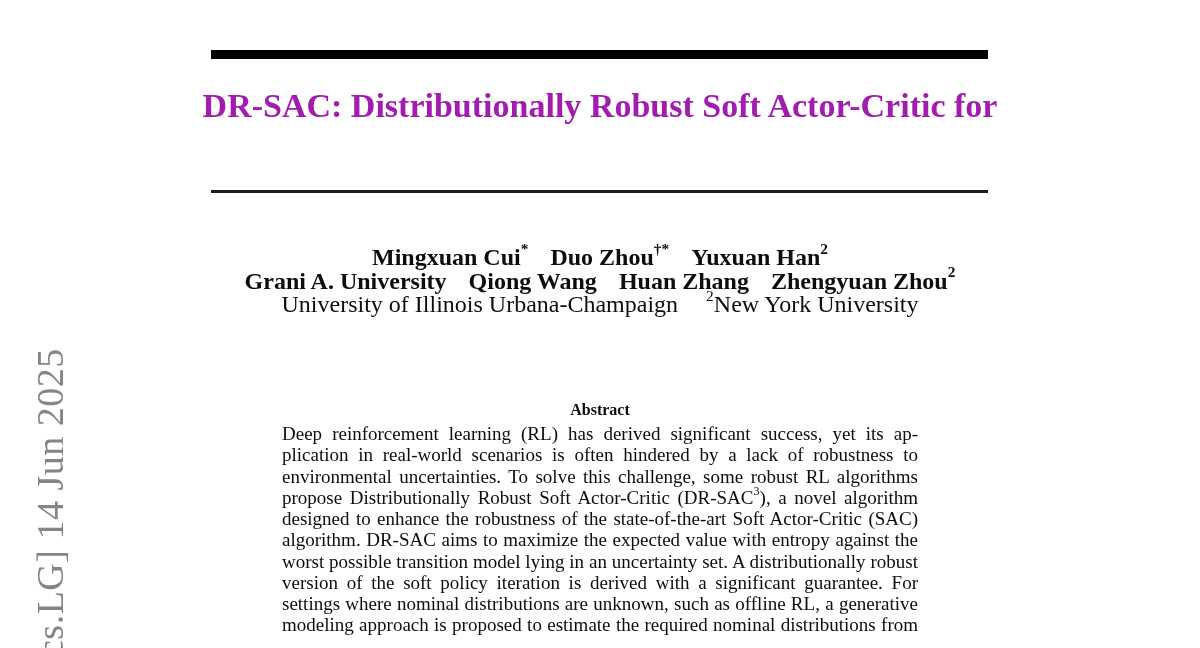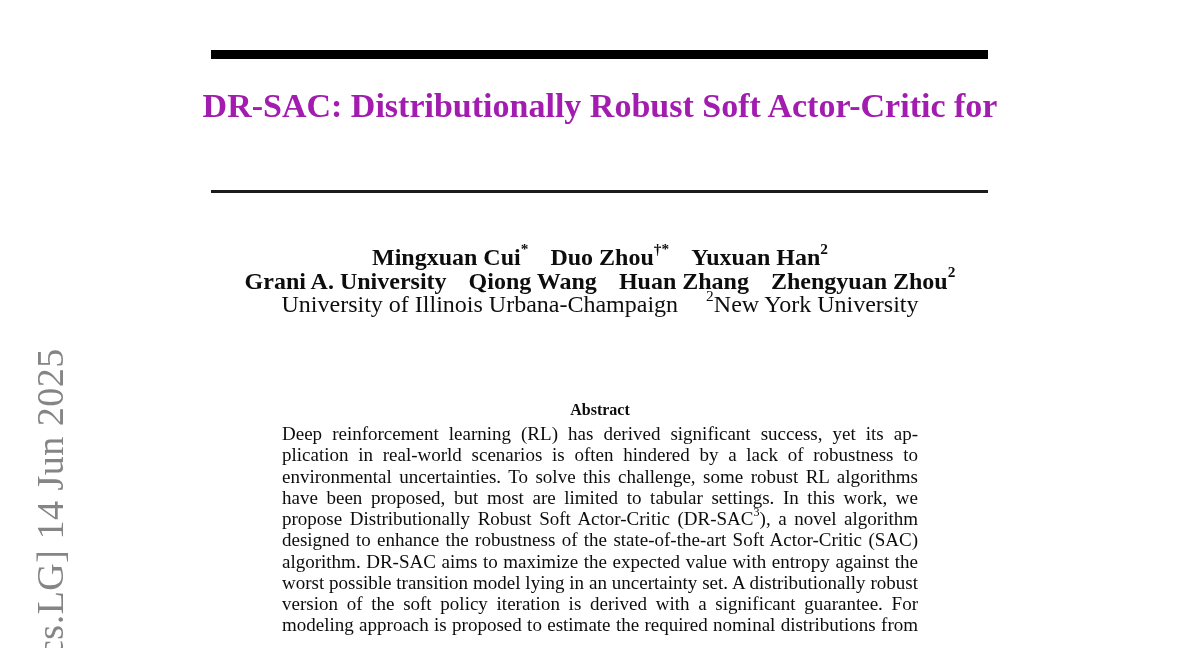--- a/index.html
+++ b/index.html
@@ -102,22 +102,22 @@
     <div class="names" id="authors-line-2"><span class="author">Grani A. University</span><span class="author">Qiong Wang</span><span class="author">Huan Zhang</span><span class="author">Zhengyuan Zhou<sup>2</sup></span></div>
     <div id="affiliation-line"><span class="affil">University of Illinois Urbana-Champaign</span><span class="affil"><sup>2</sup>New York University</span></div>
   </div>
 
   <div class="abstract-heading">Abstract</div>
 
   <div class="abstract-body" id="abstract-body">
       <div class="abs-line">Deep reinforcement learning (RL) has derived significant success, yet its ap-</div>
       <div class="abs-line">plication in real-world scenarios is often hindered by a lack of robustness to</div>
       <div class="abs-line">environmental uncertainties. To solve this challenge, some robust RL algorithms</div>
-      <div class="abs-line">have been proposed, but most are limited to tabular settings. In this work, we</div>
       <div class="abs-line">propose Distributionally Robust Soft Actor-Critic (DR-SAC<sup>3</sup>), a novel algorithm</div>
       <div class="abs-line">designed to enhance the robustness of the state-of-the-art Soft Actor-Critic (SAC)</div>
       <div class="abs-line">algorithm. DR-SAC aims to maximize the expected value with entropy against the</div>
       <div class="abs-line">worst possible transition model lying in an uncertainty set. A distributionally robust</div>
       <div class="abs-line">version of the soft policy iteration is derived with a significant guarantee. For</div>
+      <div class="abs-line">settings where nominal distributions are unknown, such as offline RL, a generative</div>
       <div class="abs-line">modeling approach is proposed to estimate the required nominal distributions from</div>
     </div>
 
 </div>
 
 </body></html>

